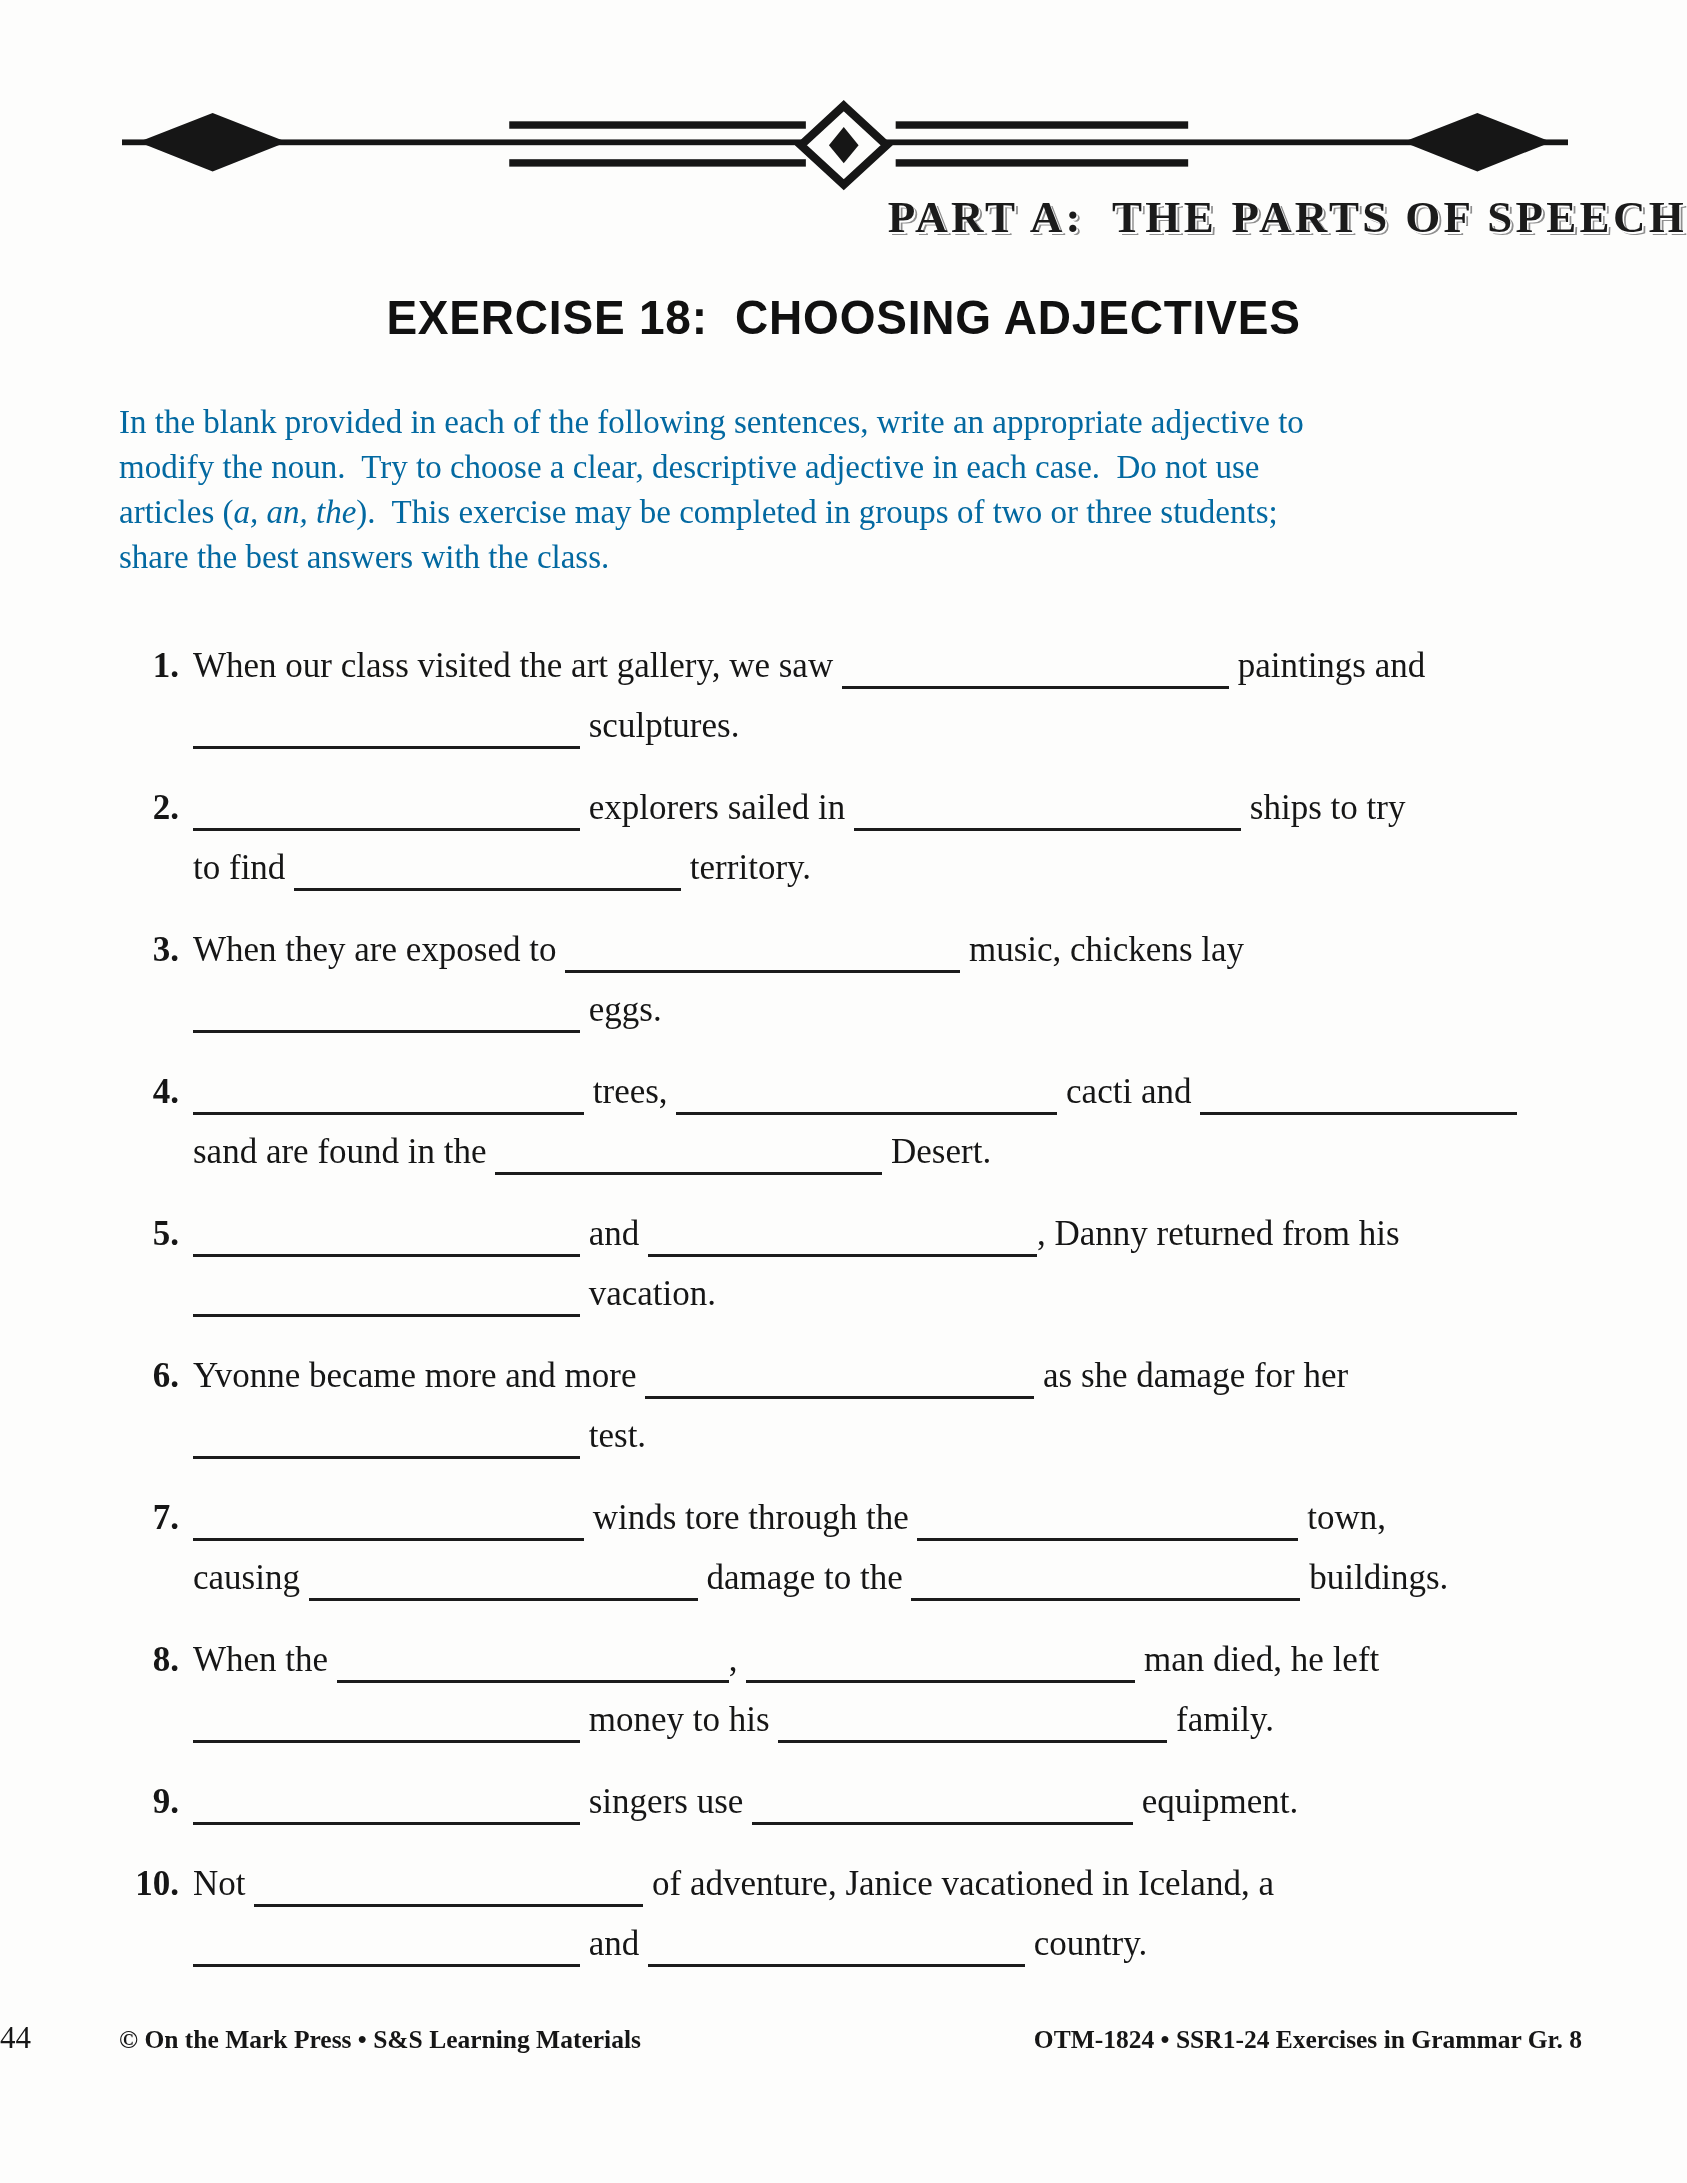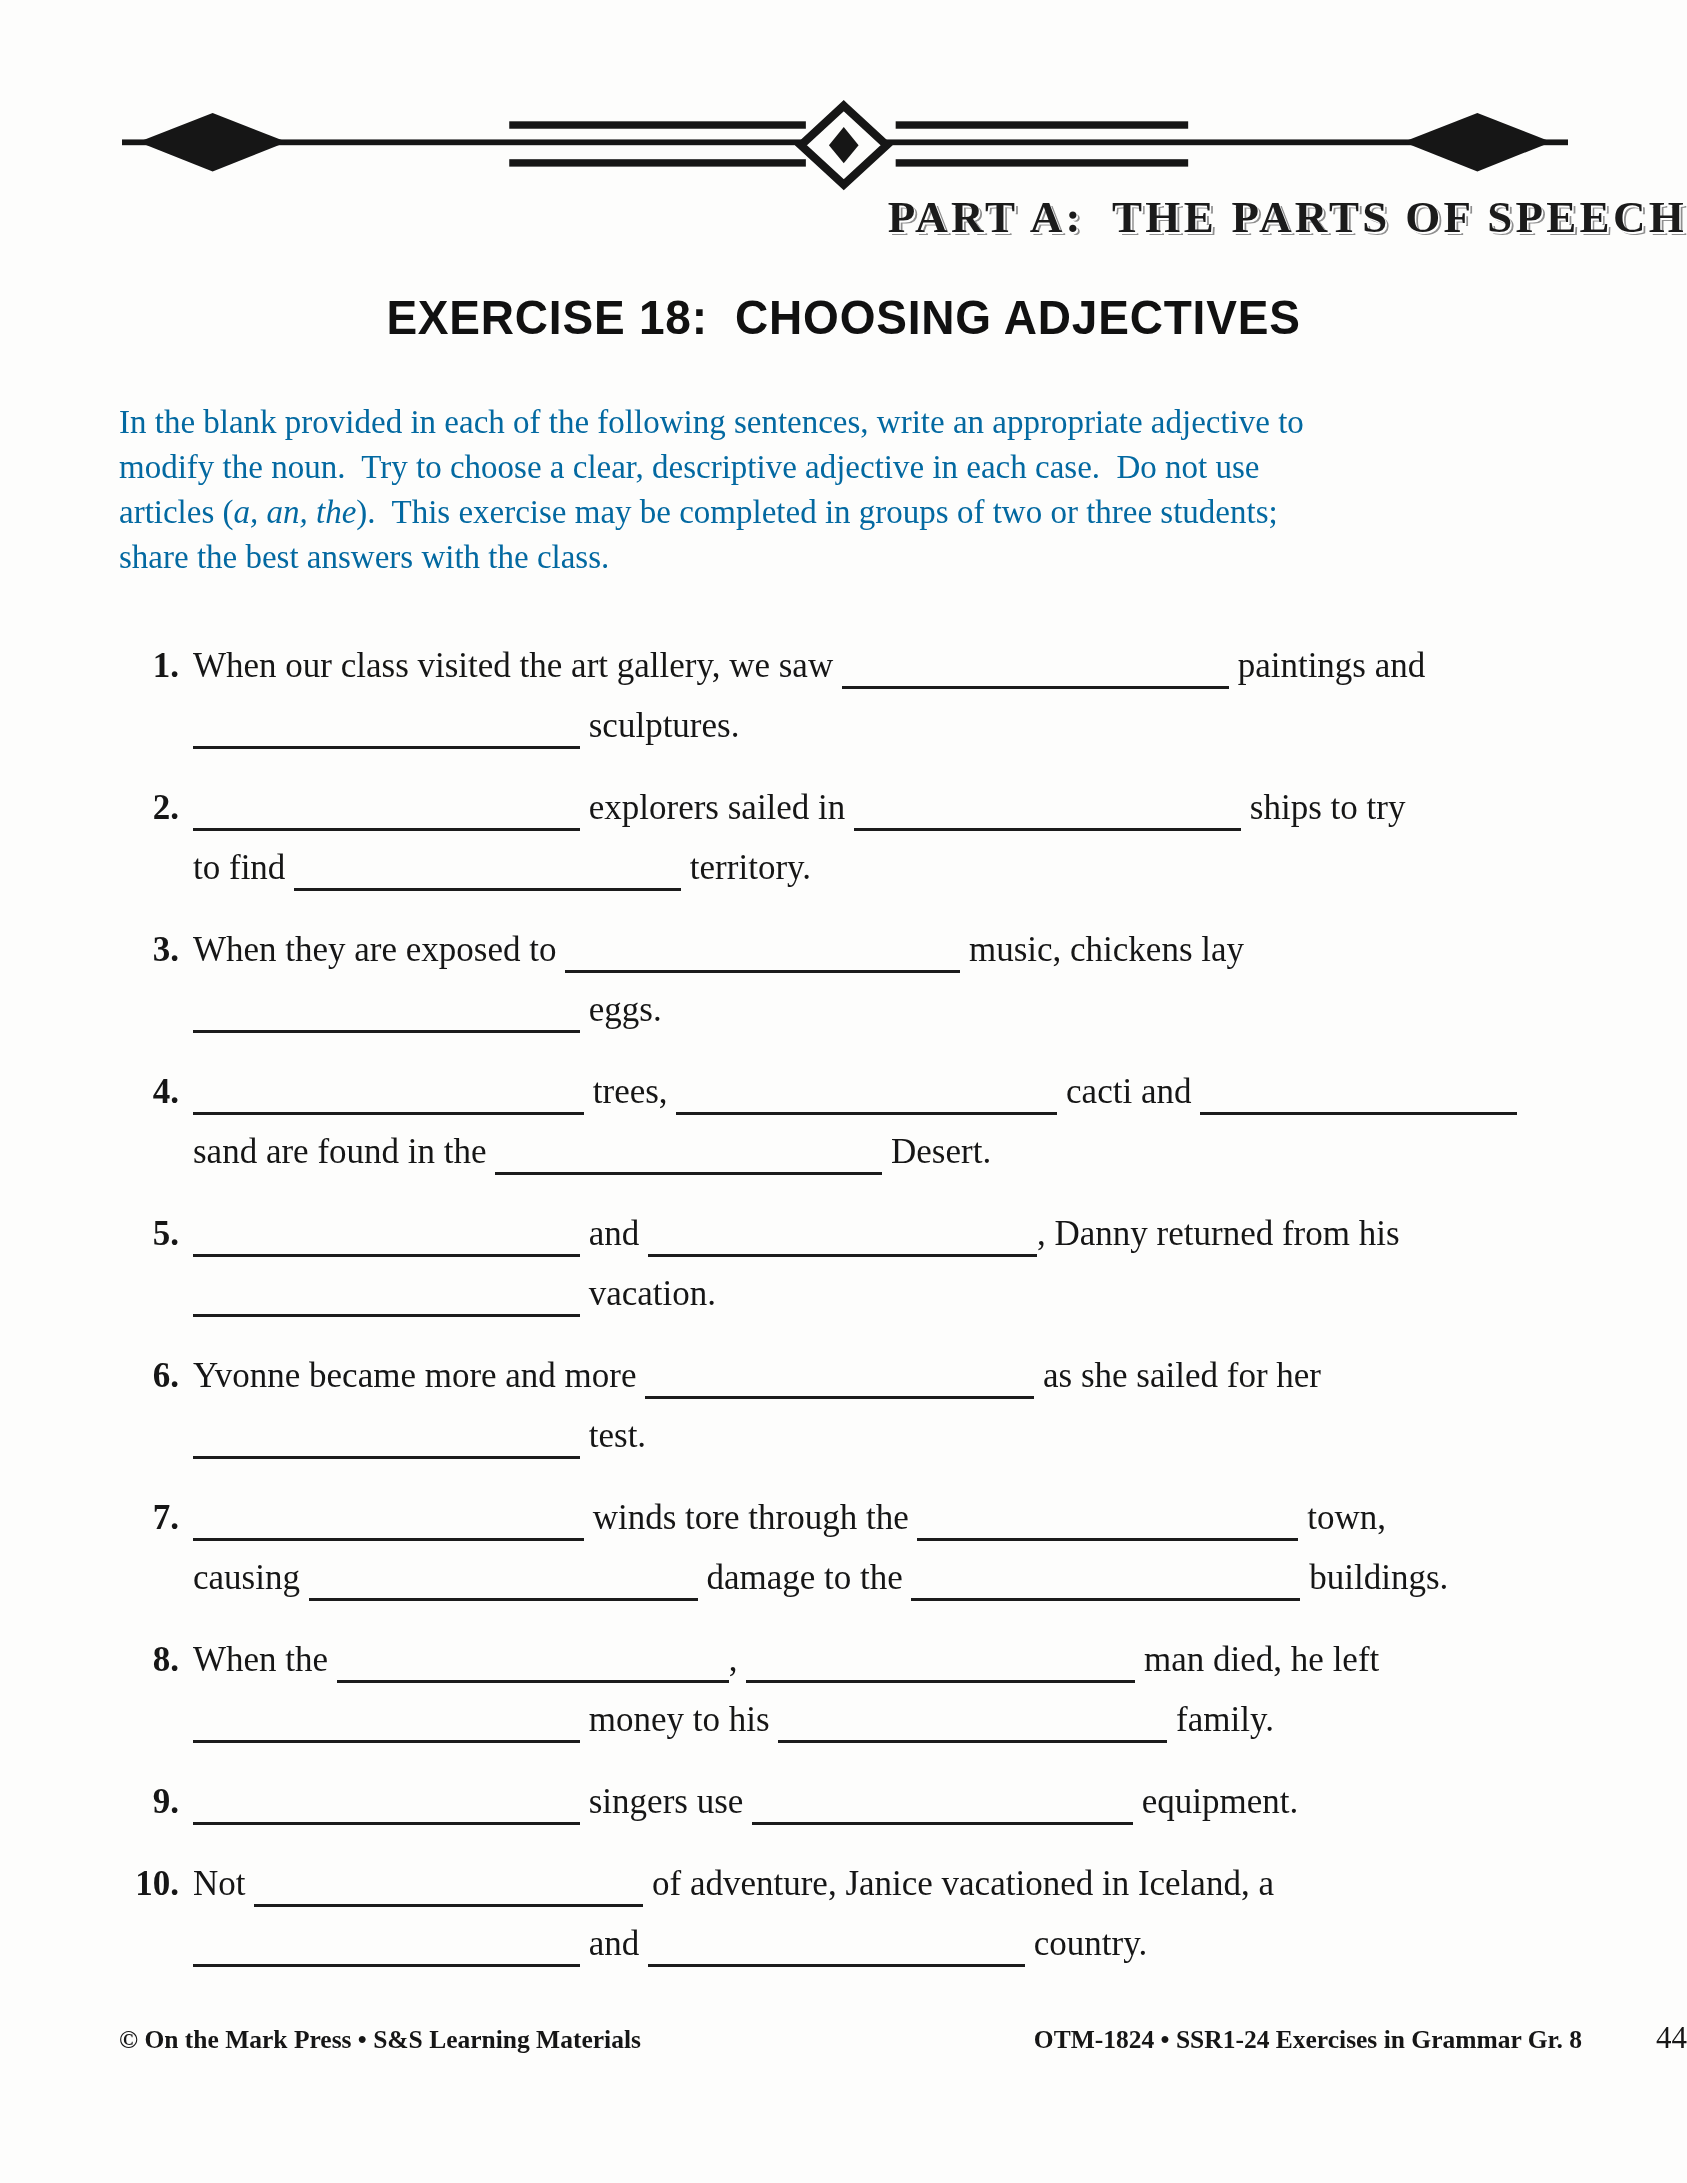--- a/index.html
+++ b/index.html
@@ -73,21 +73,21 @@
     height:33px;
     border-bottom:3.3px solid #1c1c1c;
     vertical-align:-11.5px;
   }
   .footer-left{
     position:absolute;top:2025px;left:119px;
     font-size:25.5px;font-weight:bold;white-space:pre;
   }
   .footer-page{
     position:absolute;top:2020px;left:0;width:100%;
-    text-align:right;font-size:31px;white-space:pre;
+    text-align:left;font-size:31px;white-space:pre;
   }
   .footer-right{
     position:absolute;top:2025px;right:105px;
     font-size:25.5px;font-weight:bold;white-space:pre;
   }
 </style>
 </head>
 <body>
 
 <div class="page">
@@ -152,21 +152,21 @@
       <div class="item">
         <div class="num">5.</div>
         <div class="body">
           <div class="line"><span class="blank" style="width: 387px;"></span><span class="txt"> and </span><span class="blank" style="width: 389px;"></span><span class="txt">, Danny returned from his</span></div>
           <div class="line"><span class="blank" style="width: 387px;"></span><span class="txt"> vacation.</span></div>
         </div>
       </div>
       <div class="item">
         <div class="num">6.</div>
         <div class="body">
-          <div class="line"><span class="txt">Yvonne became more and more </span><span class="blank" style="width: 389px;"></span><span class="txt"> as she sailed for her</span></div>
+          <div class="line"><span class="txt">Yvonne became more and more </span><span class="blank" style="width: 389px;"></span><span class="txt"> as she damage for her</span></div>
           <div class="line"><span class="blank" style="width: 387px;"></span><span class="txt"> test.</span></div>
         </div>
       </div>
       <div class="item">
         <div class="num">7.</div>
         <div class="body">
           <div class="line"><span class="blank" style="width: 391px;"></span><span class="txt"> winds tore through the </span><span class="blank" style="width: 381px;"></span><span class="txt"> town,</span></div>
           <div class="line"><span class="txt">causing </span><span class="blank" style="width: 389px;"></span><span class="txt"> damage to the </span><span class="blank" style="width: 389px;"></span><span class="txt"> buildings.</span></div>
         </div>
       </div>

